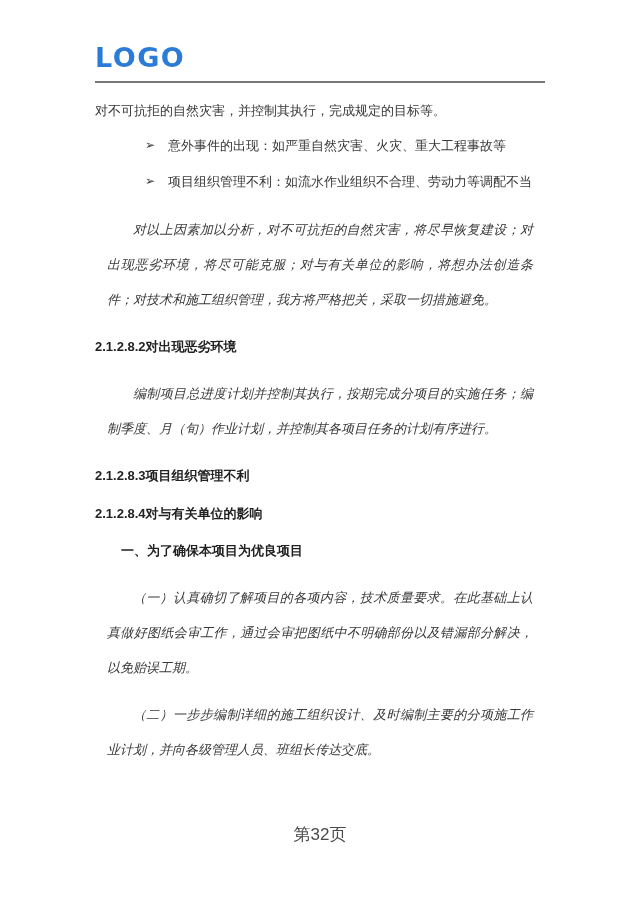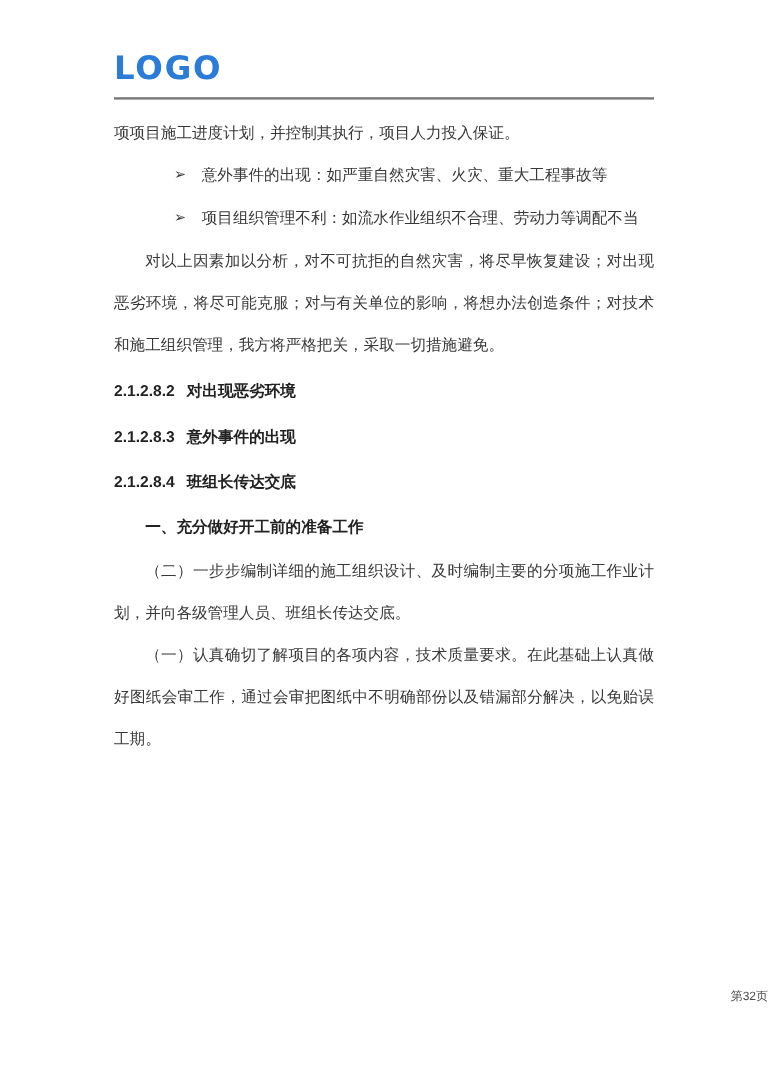--- a/index.html
+++ b/index.html
@@ -45,77 +45,79 @@
     padding-left: 50px;
   }
   .bullet-marker {
     display: inline-block;
     margin-right: 13px;
     font-size: 12px;
     color: #383838;
     transform: translateY(-1px);
   }
   .para {
-    margin: 0;
+    margin: 12px;
     line-height: 35px;
     text-align: justify;
     text-indent: 2em;
+    font-style: italic;
   }
   .section-heading {
     margin: 3px 0 2px 0;
     line-height: 35px;
     font-weight: bold;
     color: #222222;
     font-size: 13px;
   }
-  .section-heading .heading-number { margin-right: 10px; }
+  .section-heading .heading-number { }
   .sub-heading {
     margin: 2px 0;
     line-height: 35px;
     font-weight: bold;
     color: #222222;
     font-size: 13px;
     text-indent: 2em;
   }
   .footer {
     position: absolute;
     left: 0;
     right: 0;
     top: 823px;
-    text-align: right;
-    font-size: 10px;
+    text-align: center;
+    font-size: 17px;
     color: #4a4a4a;
   }
 </style>
 </head>
 <body>
 
 <div class="page">
   <div class="content">
 
     <div class="logo">LOGO</div>
     <hr class="header-rule">
 
     <div class="body-text">
 
-      <p class="intro-line">项项目施工进度计划，并控制其执行，项目人力投入保证。</p>
+      <p class="intro-line">对不可抗拒的自然灾害，并控制其执行，完成规定的目标等。</p>
 
       <ul class="bullet-list">
         <li class="bullet-item"><span class="bullet-marker">➢</span><span>意外事件的出现：如严重自然灾害、火灾、重大工程事故等</span></li>
         <li class="bullet-item"><span class="bullet-marker">➢</span><span>项目组织管理不利：如流水作业组织不合理、劳动力等调配不当</span></li>
       </ul>
 
       <p class="para">对以上因素加以分析，对不可抗拒的自然灾害，将尽早恢复建设；对出现恶劣环境，将尽可能克服；对与有关单位的影响，将想办法创造条件；对技术和施工组织管理，我方将严格把关，采取一切措施避免。</p>
 
       <h3 class="section-heading"><span class="heading-number">2.1.2.8.2</span><span>对出现恶劣环境</span></h3>
+      <p class="para">编制项目总进度计划并控制其执行，按期完成分项目的实施任务；编制季度、月（旬）作业计划，并控制其各项目任务的计划有序进行。</p>
 
-      <h3 class="section-heading"><span class="heading-number">2.1.2.8.3</span><span>意外事件的出现</span></h3>
+      <h3 class="section-heading"><span class="heading-number">2.1.2.8.3</span><span>项目组织管理不利</span></h3>
 
-      <h3 class="section-heading"><span class="heading-number">2.1.2.8.4</span><span>班组长传达交底</span></h3>
-      <h4 class="sub-heading">一、充分做好开工前的准备工作</h4>
+      <h3 class="section-heading"><span class="heading-number">2.1.2.8.4</span><span>对与有关单位的影响</span></h3>
+      <h4 class="sub-heading">一、为了确保本项目为优良项目</h4>
+      <p class="para">（一）认真确切了解项目的各项内容，技术质量要求。在此基础上认真做好图纸会审工作，通过会审把图纸中不明确部份以及错漏部分解决，以免贻误工期。</p>
       <p class="para">（二）一步步编制详细的施工组织设计、及时编制主要的分项施工作业计划，并向各级管理人员、班组长传达交底。</p>
-      <p class="para">（一）认真确切了解项目的各项内容，技术质量要求。在此基础上认真做好图纸会审工作，通过会审把图纸中不明确部份以及错漏部分解决，以免贻误工期。</p>
 
     </div>
   </div>
 
   <div class="footer">第32页</div>
 </div>
 
 </body></html>

